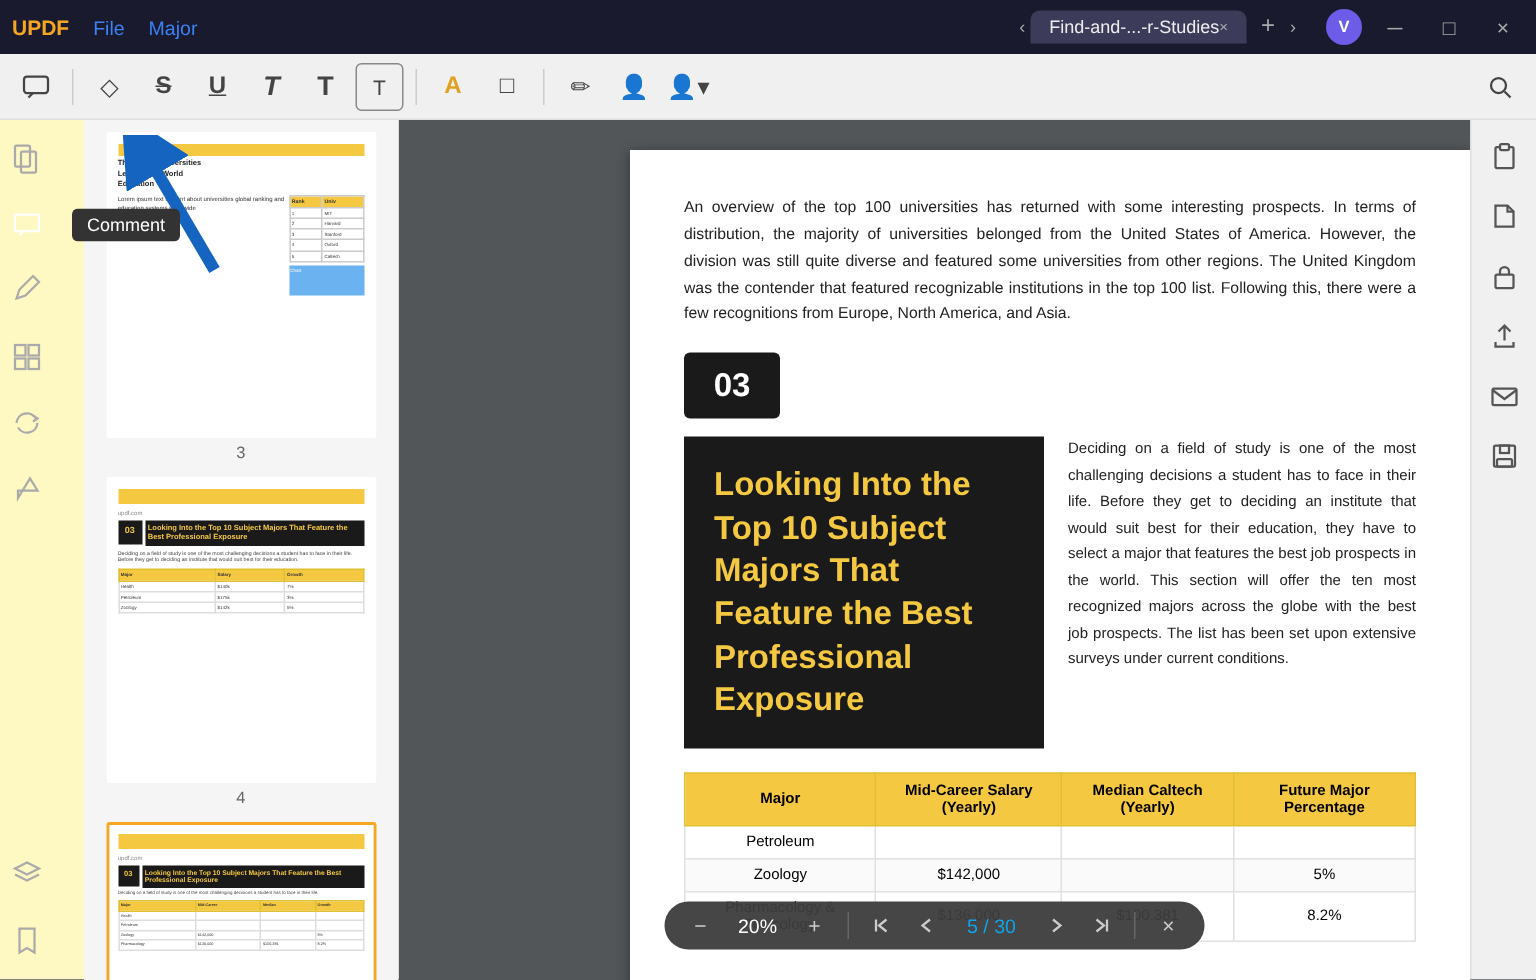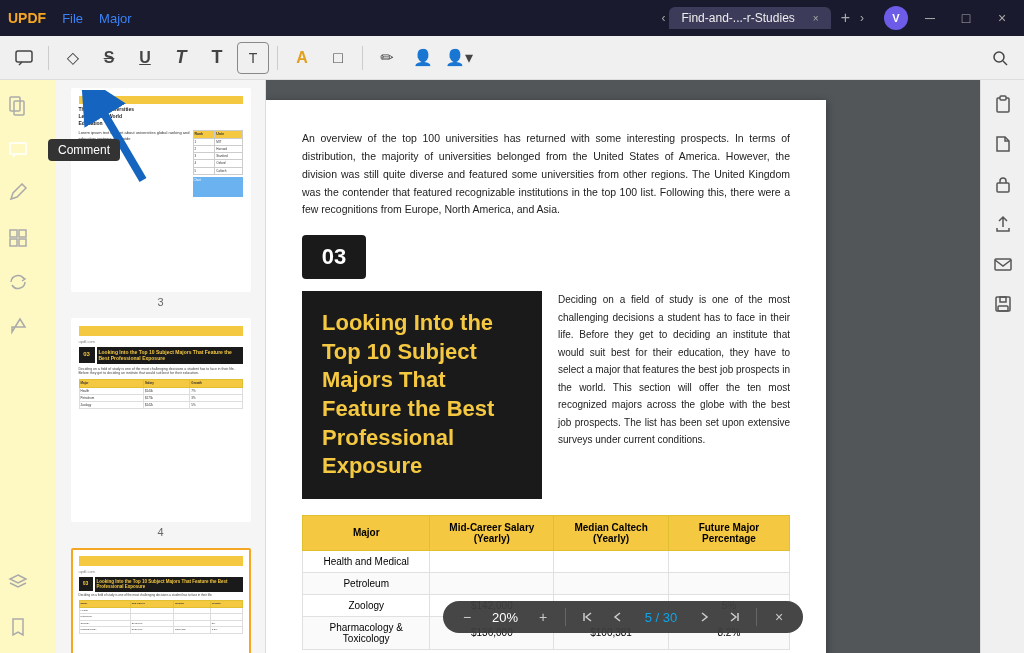--- a/index.html
+++ b/index.html
@@ -7,21 +7,21 @@
 
     
     .title-bar {
       display: flex; align-items: center; background: #1a1a2e; height: 36px; padding: 0 8px;
       color: #ccc; font-size: 13px; user-select: none;
     }
     .title-bar-logo { color: #f5a623; font-weight: bold; font-size: 14px; margin-right: 16px; }
     .title-bar-menu { display: flex; gap: 16px; margin-right: auto; }
     .title-bar-menu span { cursor: pointer; color: #3b82f6; }
     .title-bar-tabs { display: flex; align-items: center; gap: 4px; }
-    .tab { display: flex; align-items: center; background: #2d2d44; padding: 4px 12px; border-radius: 6px 6px 0 0; color: #eee; font-size: 12px; gap: 18px; }
+    .tab { display: flex; align-items: center; background: #2d2d44; padding: 4px 12px; border-radius: 6px 6px 0 0; color: #eee; font-size: 12px; gap: 0; }
     .tab.active { background: #3c3c5a; }
     .tab-close { cursor: pointer; color: #aaa; font-size: 10px; }
     .tab-add { background: none; border: none; color: #aaa; font-size: 16px; cursor: pointer; padding: 0 6px; }
     .title-bar-controls { display: flex; gap: 8px; margin-left: 12px; align-items: center; }
     .title-bar-btn { width: 28px; height: 20px; display: flex; align-items: center; justify-content: center; cursor: pointer; color: #aaa; font-size: 14px; border-radius: 3px; }
     .title-bar-avatar { width: 24px; height: 24px; border-radius: 50%; background: #6c5ce7; color: #fff; display: flex; align-items: center; justify-content: center; font-size: 11px; font-weight: bold; margin-left: 8px; }
     .chevron-btn { color: #aaa; font-size: 12px; cursor: pointer; }
 
     
     .toolbar {
@@ -46,21 +46,21 @@
     .thumb-img { width: 180px; background: #fff; border: 2px solid transparent; border-radius: 2px; overflow: hidden; position: relative; }
     .thumb-img.selected { border-color: #f5a623; }
     .thumb-num { font-size: 11px; color: #666; margin-top: 4px; }
     .thumb-content { width: 100%; min-height: 200px; background: #fff; padding: 6px; font-size: 5px; line-height: 1.4; color: #333; position: relative; }
 
     
     .right-sidebar { width: 44px; background: #f0f0f0; border-left: 1px solid #ddd; display: flex; flex-direction: column; align-items: center; padding: 8px 0; gap: 8px; }
     .right-icon { width: 32px; height: 32px; display: flex; align-items: center; justify-content: center; color: #555; font-size: 16px; cursor: pointer; border-radius: 4px; }
 
     
-    .pdf-area { flex: 1; background: #525659; overflow-y: auto; display: flex; justify-content: flex-start; padding: 20px 0; position: relative; }
+    .pdf-area { flex: 1; background: #525659; overflow-y: auto; display: flex; justify-content: flex-end; padding: 20px 0; position: relative; }
     .pdf-page { background: #fff; width: 560px; min-height: 580px; padding: 30px 36px; box-shadow: 0 2px 8px rgba(0,0,0,0.4); }
 
     
     .bottom-bar { position: absolute; bottom: 0; left: 50%; transform: translateX(-50%); display: flex; align-items: center; background: rgba(60,60,60,0.95); border-radius: 20px; padding: 4px 12px; gap: 6px; z-index: 20; margin-bottom: 8px; }
     .bottom-btn { color: #ccc; font-size: 14px; cursor: pointer; width: 24px; height: 24px; display: flex; align-items: center; justify-content: center; }
     .zoom-value { color: #fff; font-size: 13px; min-width: 40px; text-align: center; }
     .page-info { color: #0ea5e9; font-size: 13px; min-width: 50px; text-align: center; }
     .bottom-sep { width: 1px; height: 18px; background: #666; margin: 0 4px; }
 
     
@@ -361,26 +361,20 @@
         <thead>
           <tr>
             <th>Major</th>
             <th>Mid-Career Salary (Yearly)</th>
             <th>Median Caltech (Yearly)</th>
             <th>Future Major Percentage</th>
           </tr>
         </thead>
         <tbody>
           <tr>
-            <td>Health and Medical</td>
-            <td></td>
-            <td></td>
-            <td></td>
-          </tr>
-          <tr>
             <td>Petroleum</td>
             <td></td>
             <td></td>
             <td></td>
           </tr>
           <tr>
             <td>Zoology</td>
             <td>$142,000</td>
             <td></td>
             <td>5%</td>

